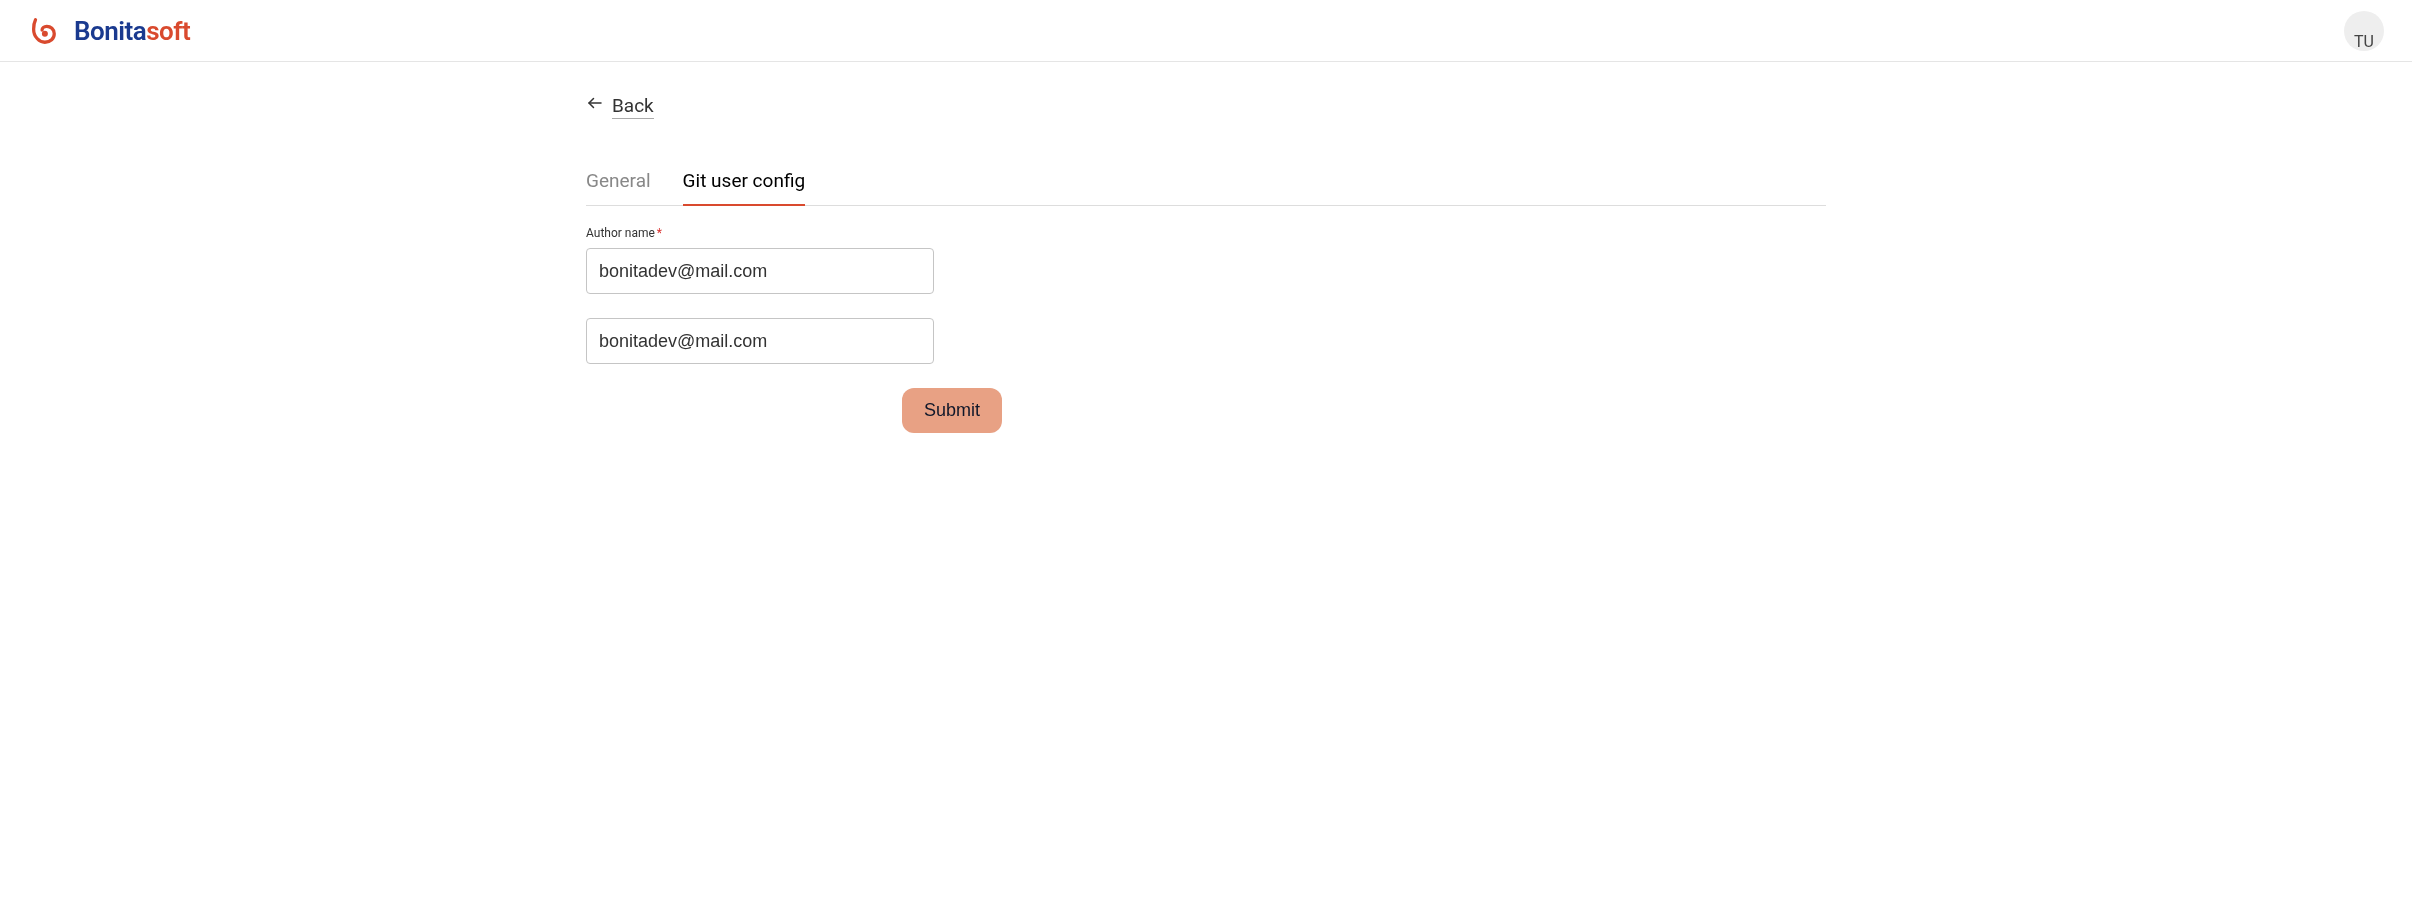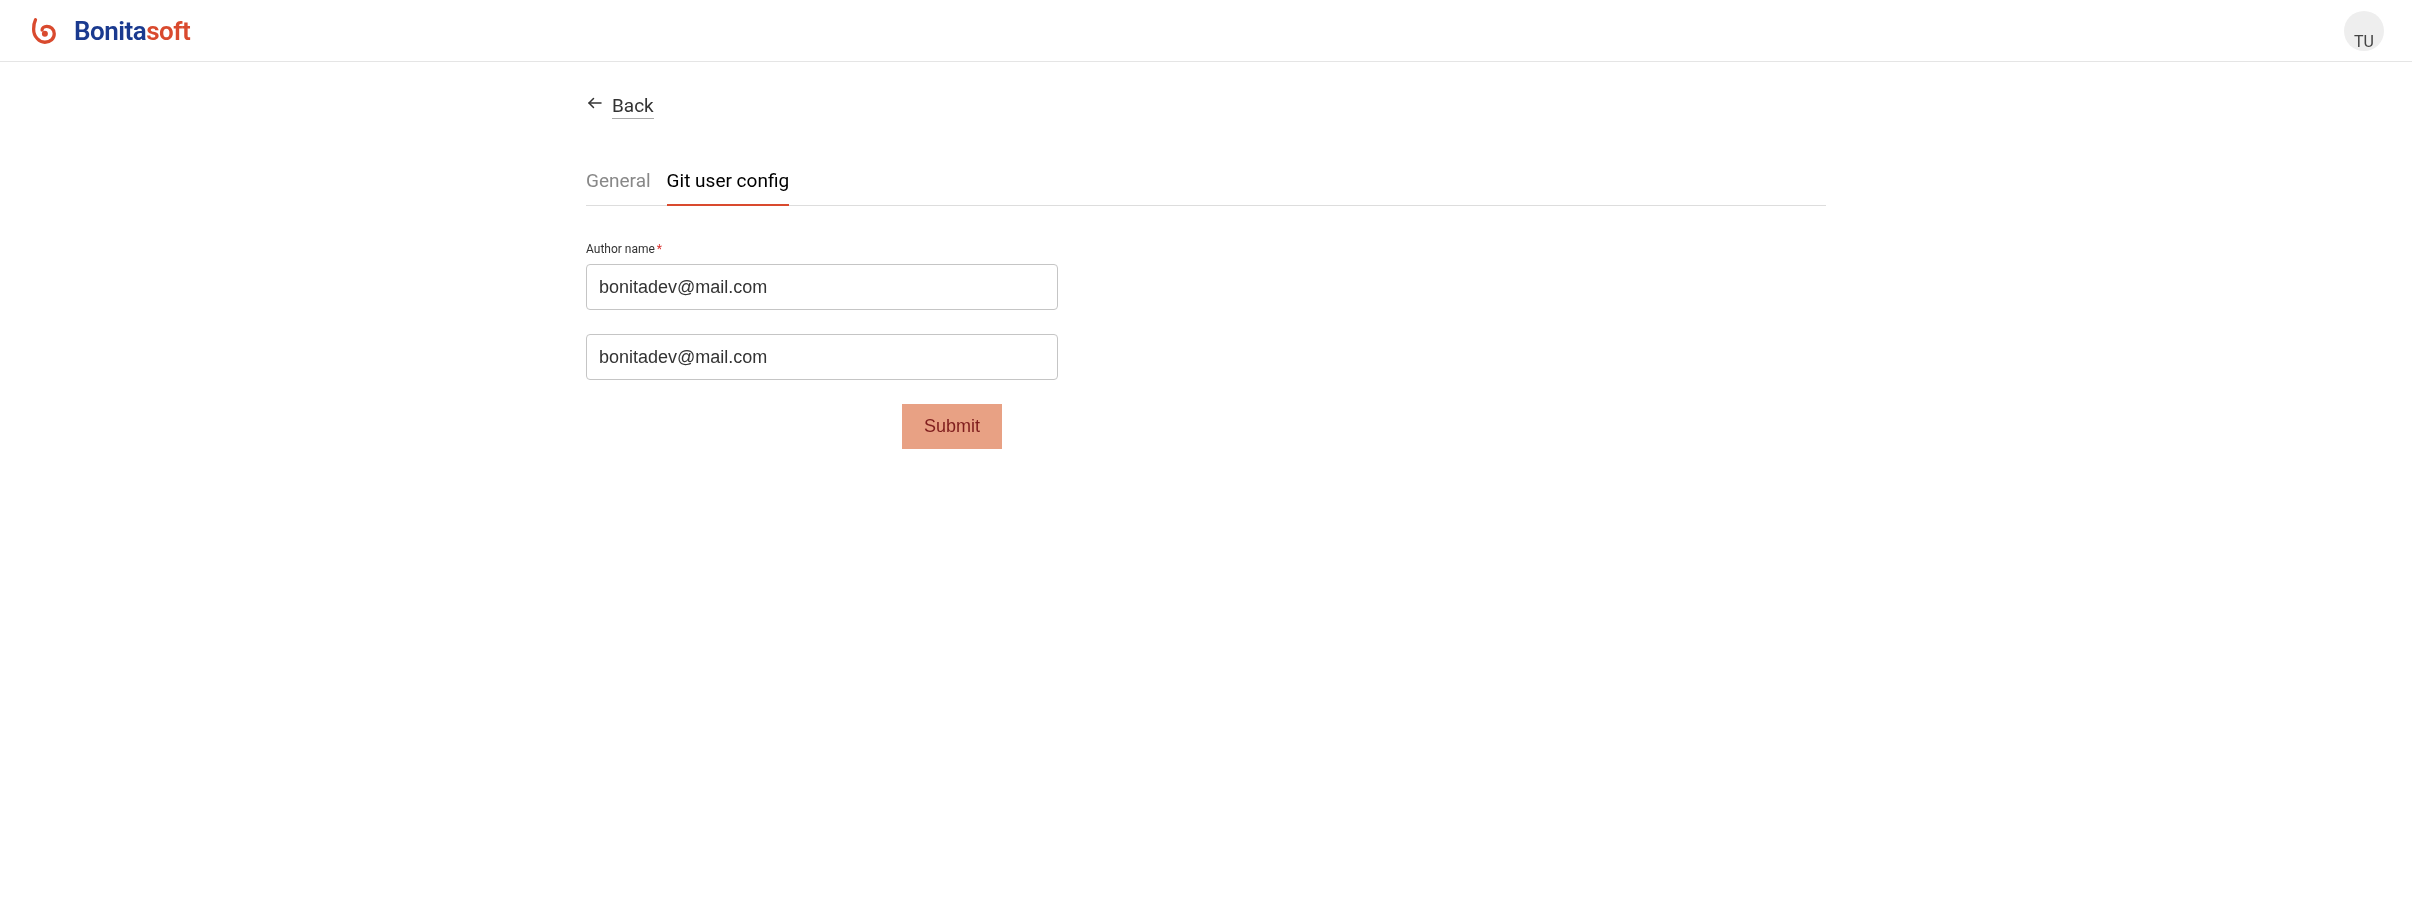--- a/index.html
+++ b/index.html
@@ -73,22 +73,22 @@
       border-bottom: 1px solid #aaaaaa;
       padding-bottom: 1px;
     }
     .arrow-left {
       width: 18px;
       height: 18px;
     }
     .tabs {
       display: flex;
       border-bottom: 1px solid #dddddd;
-      gap: 16px;
-      margin-bottom: 36px;
+      gap: 32px;
+      margin-bottom: 20px;
       align-items: center;
     }
     .tab {
       padding: 10px 0 12px 0;
       font-size: 19px;
       color: #888888;
       cursor: pointer;
       border-bottom: 2px solid transparent;
       margin-bottom: -1px;
     }
@@ -103,40 +103,40 @@
       display: block;
       font-size: 12px;
       color: #333333;
       margin-bottom: 8px;
     }
     .required {
       color: #d9302e;
       margin-left: 2px;
     }
     .text-input {
-      width: 472px;
+      width: 348px;
       height: 46px;
       border: 1px solid #c5c5c5;
       border-radius: 4px;
       padding: 0 12px;
       font-size: 18px;
       color: #333333;
       outline: none;
     }
     .submit-row {
       width: 416px;
       display: flex;
       justify-content: flex-end;
       margin-top: 20px;
     }
     .submit-btn {
       background: #e8a184;
-      color: #7f1d1d;
+      color: #0f172a;
       border: none;
-      border-radius: 0;
+      border-radius: 12px;
       padding: 12px 22px;
       font-size: 18px;
       font-weight: 500;
       cursor: pointer;
     }
   </style>
 </head>
 <body>
 
 <div class="header">

